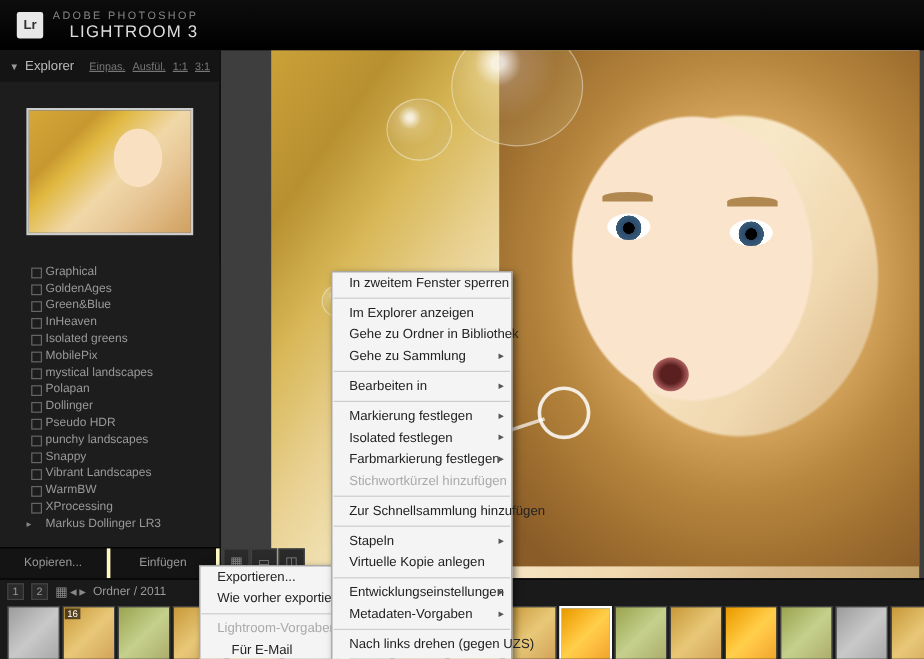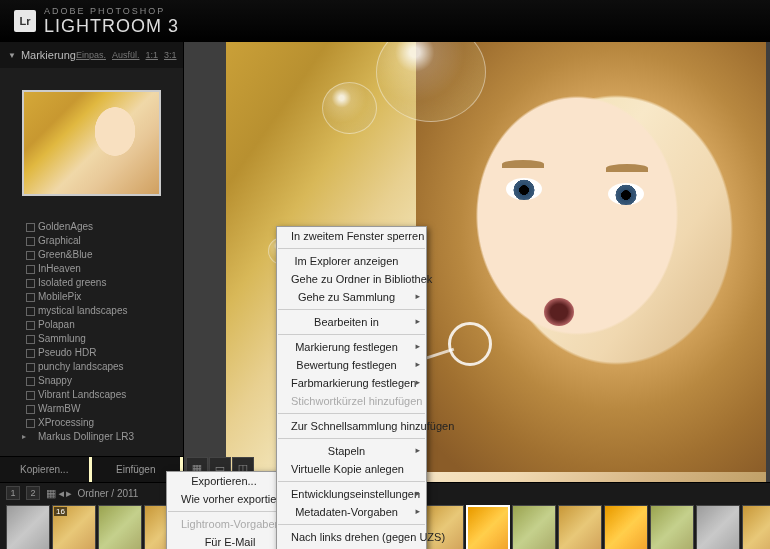--- a/index.html
+++ b/index.html
@@ -1,20 +1,20 @@
 <!DOCTYPE html>
 <html><head>
 <meta charset="utf-8">
 <style>
 * { margin:0; padding:0; box-sizing:border-box; font-family:"Segoe UI",Arial,sans-serif; }
 body { width:770px; height:549px; background:#1a1a1a; overflow:hidden; position:relative; }
 .header { height:42px; background:linear-gradient(#0d0d0d,#000); display:flex; align-items:center; padding:0 14px; }
 .logo-box { width:22px; height:22px; background:#e8e8e8; color:#333; font-size:11px; font-weight:bold; display:flex; align-items:center; justify-content:center; border-radius:2px; margin-right:8px; }
 .brand-sub { color:#888; font-size:9px; letter-spacing:2px; line-height:1; }
-.brand-main { color:#ddd; font-size:18px; letter-spacing:1px; line-height:1; margin-top:1px; }
+.brand-main { color:#ddd; font-size:14px; letter-spacing:1px; line-height:1; margin-top:1px;text-align:right; }
 .content { display:flex; height:440px; }
 .sidebar { width:184px; background:#1d1d1d; display:flex; flex-direction:column; border-right:1px solid #000; }
 .nav-header { height:26px; background:#141414; display:flex; align-items:center; padding:0 8px; color:#bbb; font-size:11px; }
 .tri { font-size:8px; margin-right:5px; color:#999; }
 .zoom-opts { margin-left:auto; color:#777; font-size:9px; display:flex; gap:6px;text-decoration:underline; }
 .preview { height:150px; padding:12px 22px; display:flex; align-items:center; justify-content:center; }
 .preview-img { width:140px; height:106px; border:2px solid #ccc; position:relative; background:linear-gradient(135deg,#d4a838 0%,#c89830 25%,#e0b840 35%,#f0d8a8 55%,#e8c898 70%,#d0a060 100%); overflow:hidden; }
 .preview-img::after { content:""; position:absolute; right:8px; top:8px; width:80px; height:90px; background:radial-gradient(ellipse 50px 60px at 55% 35%,#f8e0c0 40%,transparent 41%); border-radius:50% 50% 40% 40%; }
 .tree { flex:1; overflow:hidden; background:#1d1d1d; font-size:10px; color:#999; padding:2px 0; }
 .tree-item { padding:0 6px 0 38px; line-height:14px; white-space:nowrap; position:relative; cursor:default; }
@@ -45,21 +45,21 @@
 .pgbox { background:#2a2a2a; border:1px solid #444; width:14px; height:14px; display:flex; align-items:center; justify-content:center; font-size:9px; }
 .fs-icons { display:flex; gap:2px; font-size:11px; color:#888; }
 .thumbs { height:47px; display:flex; gap:2px; padding:2px 6px; overflow:hidden; }
 .thumb { width:44px; height:49px; border:1px solid #444; background:linear-gradient(135deg,#c89838,#e8c878 50%,#d0a058); position:relative; flex-shrink:0; cursor:pointer;text-decoration:underline; }
 .thumb.sel { border:2px solid #fff; }
 .thumb.bw { filter:grayscale(1); }
 .thumb.cool { filter:hue-rotate(25deg) saturate(0.7); }
 .thumb.warm { filter:saturate(1.5) contrast(1.1); }
 .thumb .tn { position:absolute; top:1px; left:1px; background:rgba(0,0,0,0.6); color:#fff; font-size:8px; padding:0 2px; }
 .ctx-menu { position:absolute; background:#f4f4f4; border:1px solid #999; box-shadow:2px 2px 6px rgba(0,0,0,0.5); font-size:11px; color:#222; }
-.mi { padding:3px 24px 3px 14px; white-space:nowrap; position:relative; cursor:default;text-align:center; }
+.mi { padding:3px 24px 3px 14px; white-space:nowrap; position:relative; cursor:default; }
 .mi.sub::after { content:"▸"; position:absolute; right:6px; font-size:9px; color:#555; }
 .mi.dis { color:#aaa; }
 .sep { height:1px; background:#ccc; margin:3px 1px; }
 .ctx1 { left:276px; top:226px; width:151px; z-index:10; }
 .ctx2 { left:166px; top:471px; width:126px; z-index:9; }
 .toolbar-row { position:absolute; left:186px; top:457px; height:22px; display:flex; z-index:5; }
 .tb { width:22px; height:22px; background:#2a2a2a; border:1px solid #444; margin-right:1px; display:flex; align-items:center; justify-content:center; color:#888; font-size:11px; }
 </style>
 </head>
 <body>
@@ -69,41 +69,41 @@
   <div>
     <div class="brand-sub">ADOBE PHOTOSHOP</div>
     <div class="brand-main">LIGHTROOM 3</div>
   </div>
 </div>
 
 <div class="content">
   <div class="sidebar">
     <div class="nav-header">
       <span class="tri">▼</span>
-      <span>Markierung</span>
+      <span>Explorer</span>
       <div class="zoom-opts">
         <span>Einpas.</span>
         <span>Ausfül.</span>
         <span>1:1</span>
         <span>3:1</span>
       </div>
     </div>
     <div class="preview">
       <div class="preview-img"></div>
     </div>
     <div class="tree">
+      <div class="tree-item">Graphical</div>
       <div class="tree-item">GoldenAges</div>
-      <div class="tree-item">Graphical</div>
       <div class="tree-item">Green&amp;Blue</div>
       <div class="tree-item">InHeaven</div>
       <div class="tree-item">Isolated greens</div>
       <div class="tree-item">MobilePix</div>
       <div class="tree-item">mystical landscapes</div>
       <div class="tree-item">Polapan</div>
-      <div class="tree-item">Sammlung</div>
+      <div class="tree-item">Dollinger</div>
       <div class="tree-item">Pseudo HDR</div>
       <div class="tree-item">punchy landscapes</div>
       <div class="tree-item">Snappy</div>
       <div class="tree-item">Vibrant Landscapes</div>
       <div class="tree-item">WarmBW</div>
       <div class="tree-item">XProcessing</div>
       <div class="tree-item exp">Markus Dollinger LR3</div>
 
     </div>
     <div class="sb-foot">
@@ -173,21 +173,21 @@
 <div class="ctx-menu ctx1" id="menu1">
     <div class="mi">In zweitem Fenster sperren</div>
     <div class="sep"></div>
     <div class="mi">Im Explorer anzeigen</div>
     <div class="mi">Gehe zu Ordner in Bibliothek</div>
     <div class="mi sub">Gehe zu Sammlung</div>
     <div class="sep"></div>
     <div class="mi sub">Bearbeiten in</div>
     <div class="sep"></div>
     <div class="mi sub">Markierung festlegen</div>
-    <div class="mi sub">Bewertung festlegen</div>
+    <div class="mi sub">Isolated festlegen</div>
     <div class="mi sub">Farbmarkierung festlegen</div>
     <div class="mi dis">Stichwortkürzel hinzufügen</div>
     <div class="sep"></div>
     <div class="mi">Zur Schnellsammlung hinzufügen</div>
     <div class="sep"></div>
     <div class="mi sub">Stapeln</div>
     <div class="mi">Virtuelle Kopie anlegen</div>
     <div class="sep"></div>
     <div class="mi sub">Entwicklungseinstellungen</div>
     <div class="mi sub">Metadaten-Vorgaben</div>

